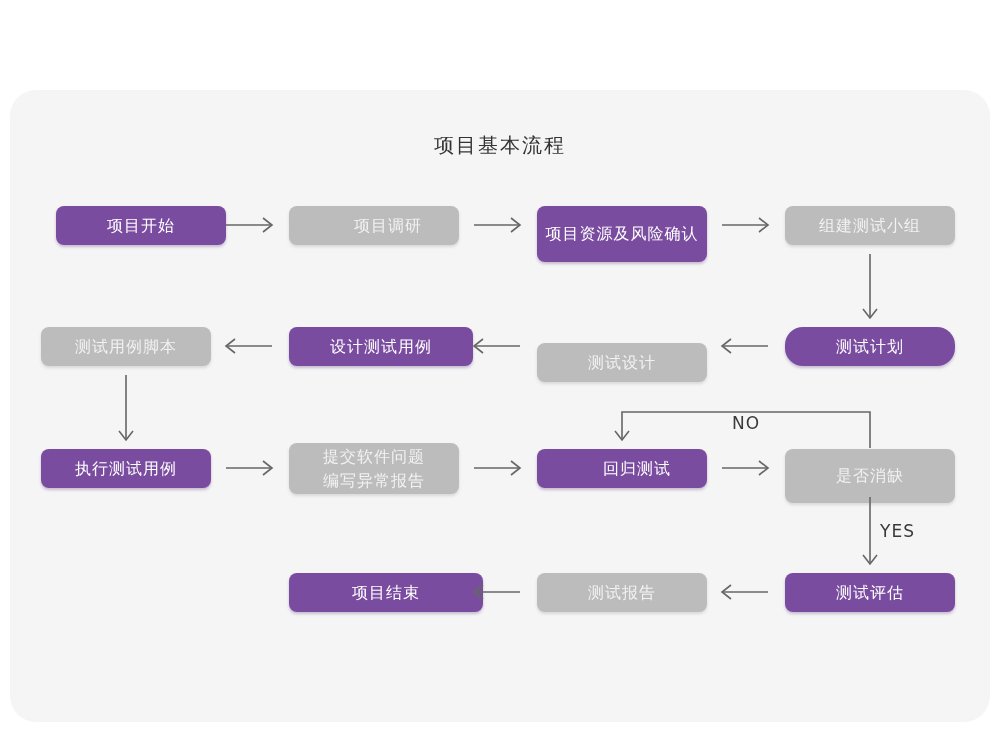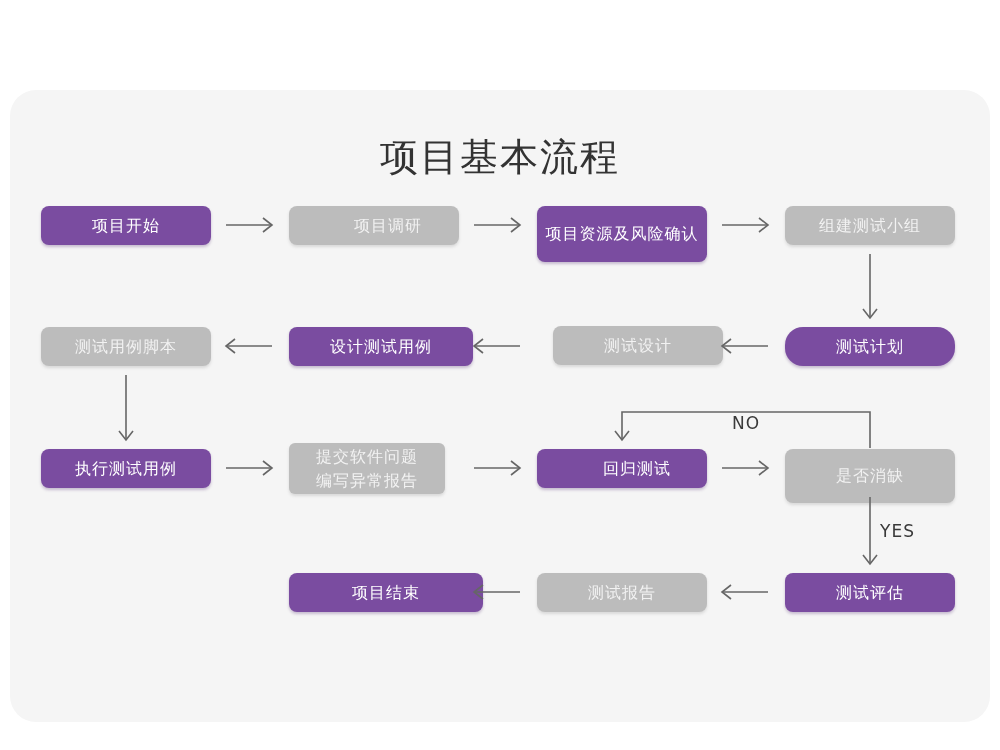--- a/index.html
+++ b/index.html
@@ -27,21 +27,21 @@
     height: 632px;
     background: #f5f5f5;
     border-radius: 26px;
   }
   #title {
     position: absolute;
     left: 0;
     top: 132px;
     width: 1000px;
     text-align: center;
-    font-size: 38px;
+    font-size: 20px;
     color: #333333;
     letter-spacing: 2px;
     font-weight: 400;
   }
   .node {
     position: absolute;
     box-sizing: border-box;
     border-radius: 8px;
     display: flex;
     align-items: center;
@@ -80,32 +80,32 @@
 </style>
 </head>
 <body>
 
 <div id="canvas">
 
   <div id="card"></div>
 
   <div id="title">项目基本流程</div>
 
-  <div class="node purple" style="left:41px;  top:206px; width:170px; height:39px;">项目开始</div>
+  <div class="node purple" style="left:56px;  top:206px; width:170px; height:39px;">项目开始</div>
   <div class="node gray" style="left:289px; top:206px; width:170px; height:39px;padding-left:34px;">项目调研</div>
   <div class="node purple" style="left:537px; top:206px; width:170px; height:56px;">项目资源及风险确认</div>
   <div class="node gray" style="left:785px; top:206px; width:170px; height:39px;">组建测试小组</div>
 
   <div class="node gray" style="left:41px;  top:327px; width:170px; height:39px;">测试用例脚本</div>
   <div class="node purple" style="left:289px; top:327px; width:184px; height:39px;">设计测试用例</div>
-  <div class="node gray" style="left:537px; top:326px; width:170px; height:39px;margin-left:16px;">测试设计</div>
+  <div class="node gray" style="left:537px; top:343px; width:170px; height:39px;">测试设计</div>
   <div class="node purple" style="left:785px; top:327px; width:170px; height:39px;border-radius:18px;">测试计划</div>
 
   <div class="node purple" style="left:41px;  top:449px; width:170px; height:39px;">执行测试用例</div>
-  <div class="node gray" style="left:289px; top:443px; width:156px; height:51px;border-radius:6px;">提交软件问题
+  <div class="node gray" style="left:289px; top:443px; width:170px; height:51px;">提交软件问题
 编写异常报告</div>
   <div class="node purple" style="left:537px; top:449px; width:170px; height:39px;padding-left:36px;">回归测试</div>
   <div class="node gray" style="left:785px; top:449px; width:170px; height:54px;">是否消缺</div>
 
   <div class="node purple" style="left:289px; top:573px; width:194px; height:39px;">项目结束</div>
   <div class="node gray" style="left:537px; top:573px; width:170px; height:39px;">测试报告</div>
   <div class="node purple" style="left:785px; top:573px; width:170px; height:39px;">测试评估</div>
 
   <div class="edge-label" style="left:732px; top:413px;">NO</div>
   <div class="edge-label" style="left:880px; top:521px;">YES</div>

